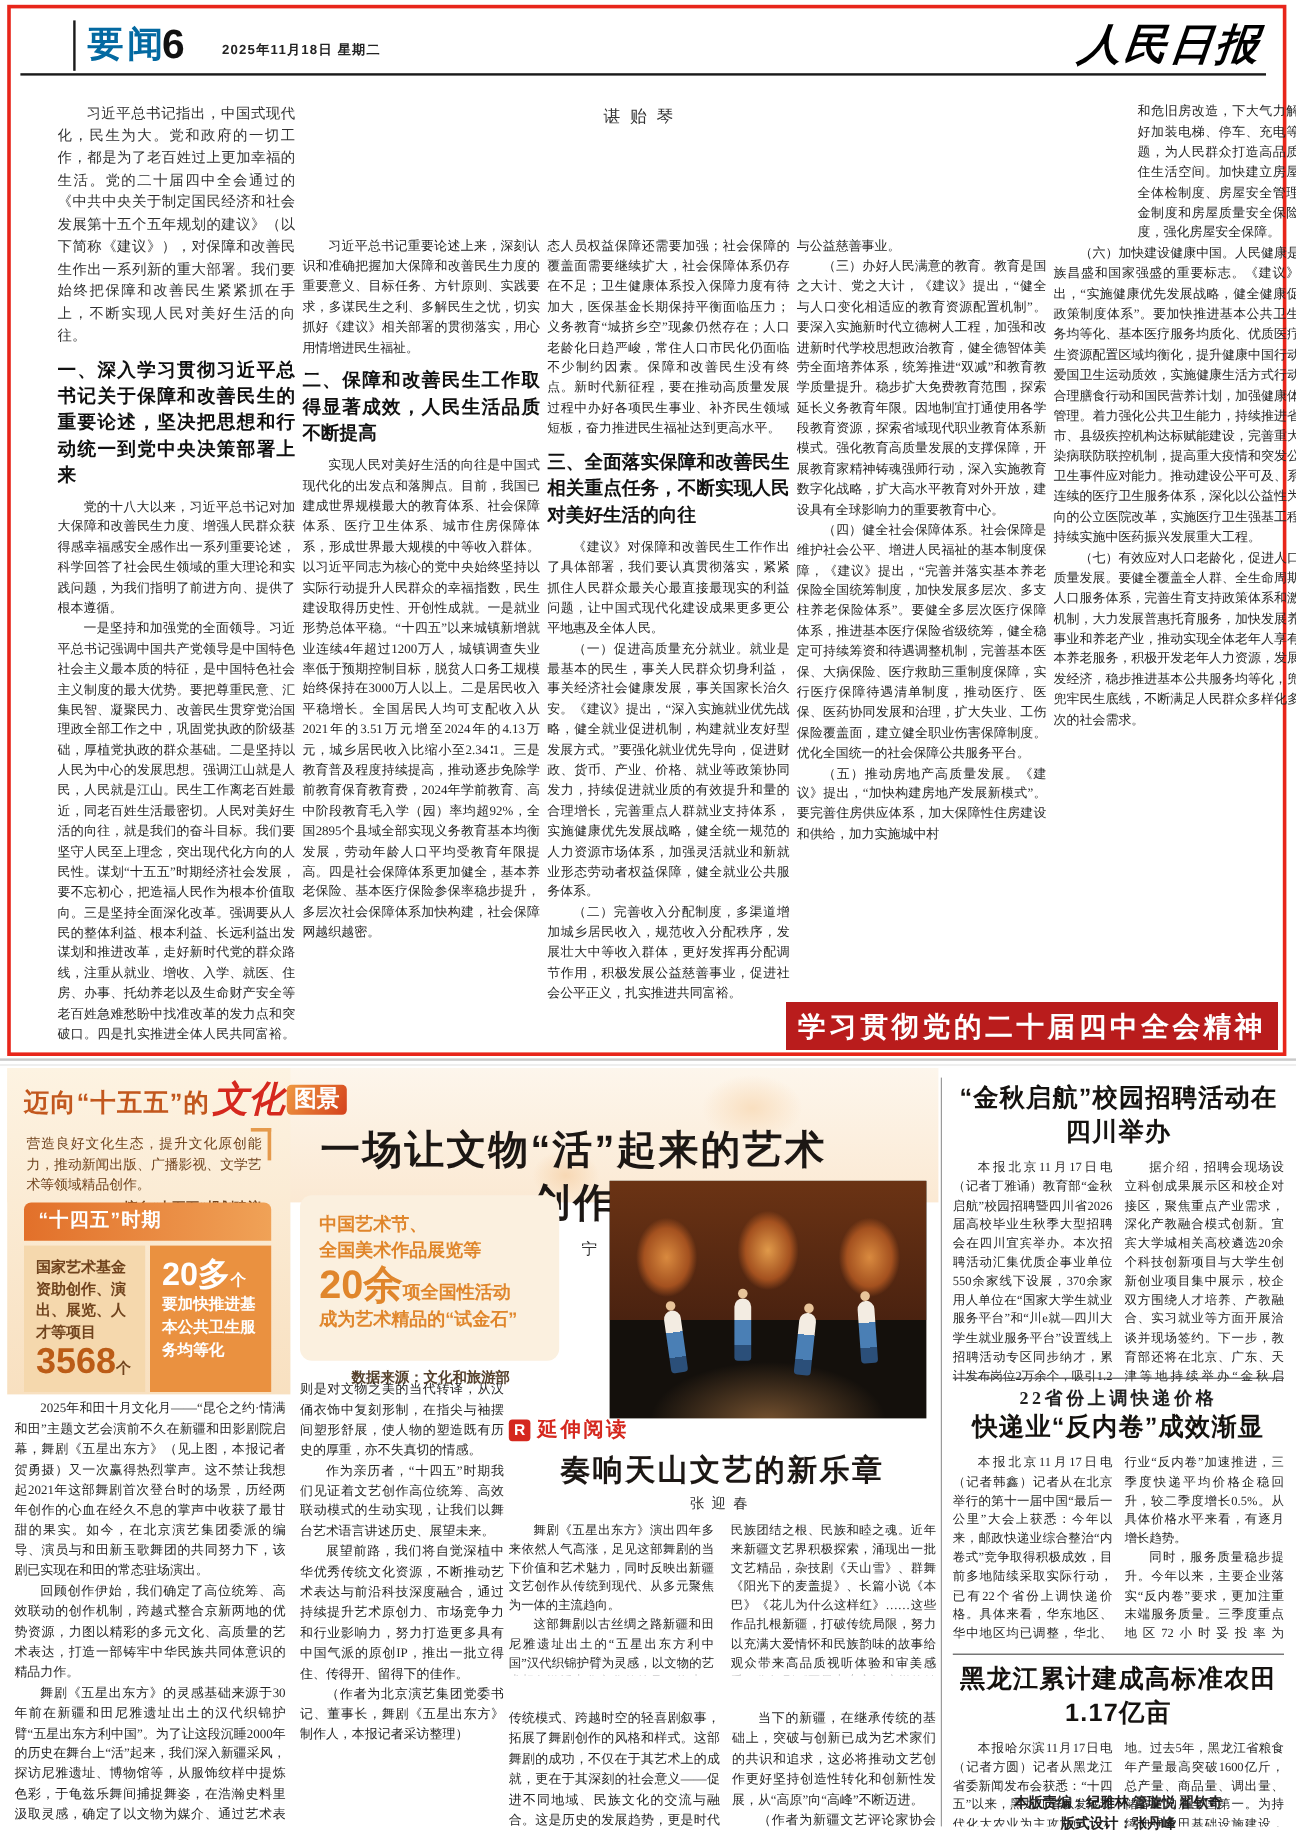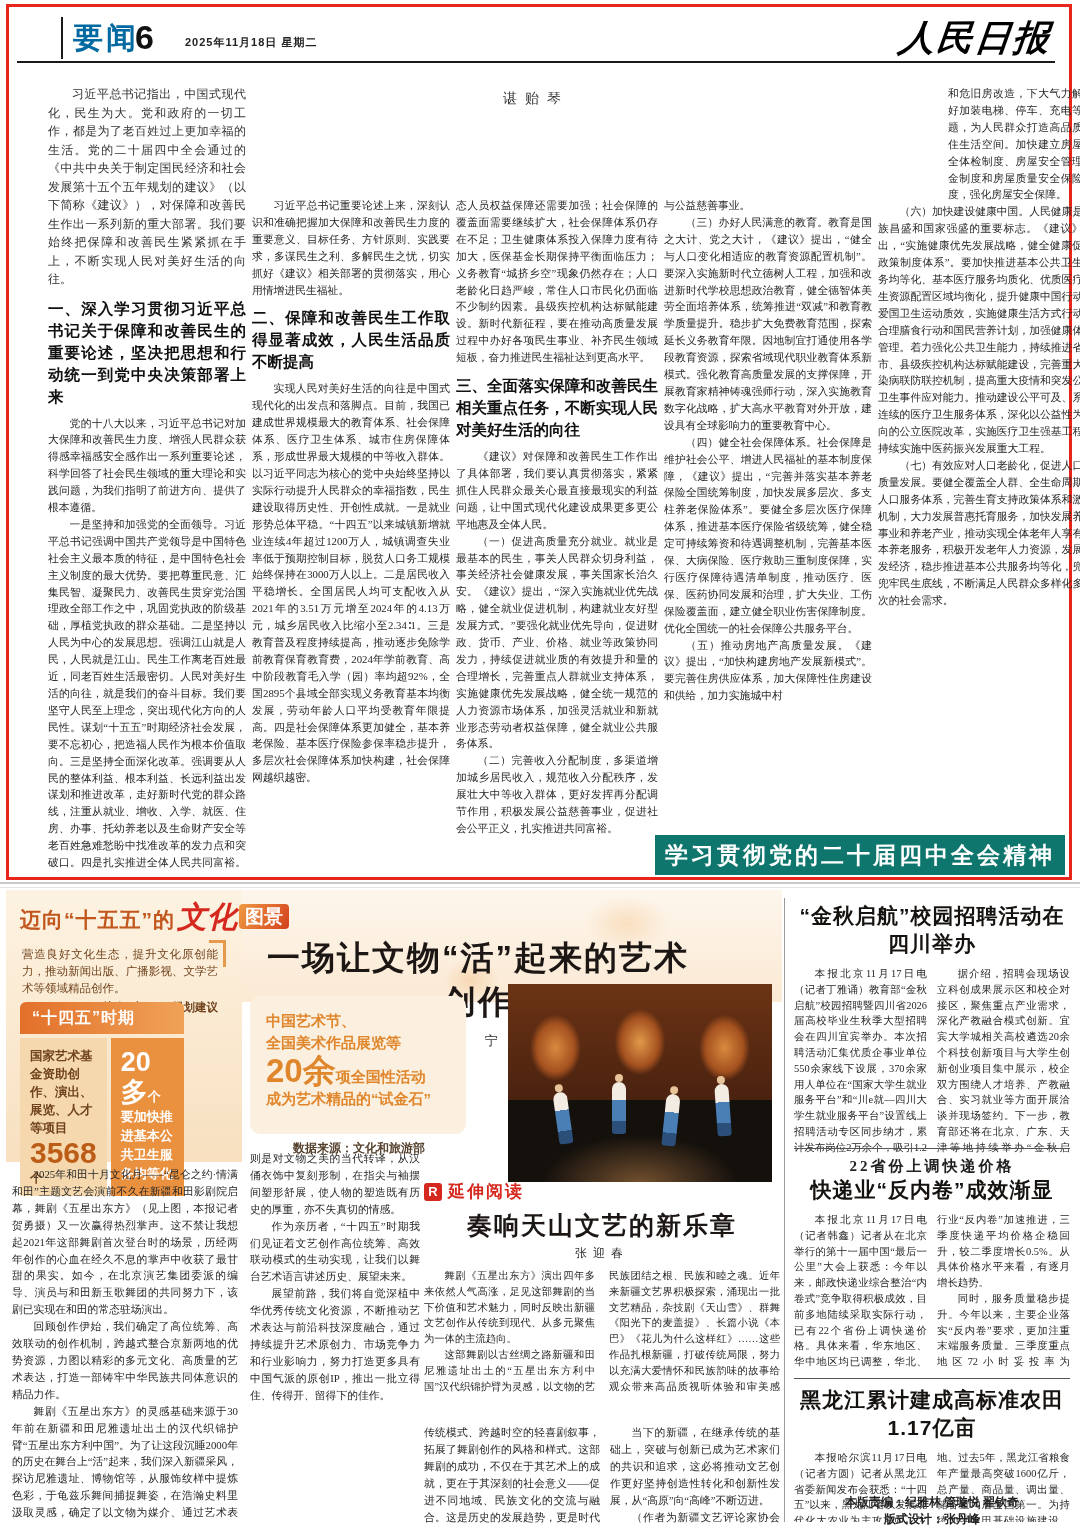--- a/index.html
+++ b/index.html
@@ -18,40 +18,40 @@
   .col{position:absolute;font:400 10.8px/16.9px "Liberation Serif",serif;text-align:justify;overflow:hidden;color:#262626;margin-left:31px;}
   .col .p{text-indent:2em;}
   .col .h{font:700 15.5px/22px "Liberation Sans",sans-serif;text-indent:0;margin:9px 0 7px;color:#111;}
   .col .lead{font:400 12px/18.5px "Liberation Serif",serif;color:#333;}
   #c1{left:8px;top:78px;width:198px;height:784px;}
   #c2{left:212px;top:190px;width:198px;height:672px;}
   #c3{left:416px;top:190px;width:202px;height:672px;}
   #c4{left:624px;top:190px;width:208px;height:634px;}
   #c5{left:838px;top:78px;width:216px;height:746px;}
   #c5 .ind{margin-left:70px;}
-  .banner{position:absolute;left:646px;top:828px;width:410px;height:40px;background:#0f766e;color:#fff;
+  .banner{position:absolute;left:646px;top:828px;width:410px;height:40px;background:#b91c1c;color:#fff;
           font:800 23px/40px "Liberation Sans",sans-serif;text-align:center;letter-spacing:3px;}
   .sep1{position:absolute;left:0;top:882px;width:1080px;height:2px;background:#c9c9c9;}
   .sep2{position:absolute;left:0;top:887px;width:1080px;height:1px;background:#e3e3e3;}
   
   .warmband{position:absolute;left:6px;top:890px;width:776px;height:112px;
      background:radial-gradient(60px 40px at 80% 30%,#f9dfc0 0%,transparent 70%),
                 radial-gradient(40px 30px at 60% 80%,#f7d8b4 0%,transparent 70%),
                 linear-gradient(180deg,#fdf6ec,#fbe9d3);}
   .sidepanel{position:absolute;left:6px;top:890px;width:236px;height:272px;
      background:linear-gradient(180deg,#fdf3e2,#f8e0c0);}
   .sp-title{position:absolute;left:14px;top:12px;white-space:nowrap;}
   .sp-title .t1{font:900 21px/30px "Liberation Sans",sans-serif;color:#c2571d;letter-spacing:1px;}
   .sp-title .t2{font:900 30px/30px "DejaVu Serif",serif;font-style:italic;color:#d5281e;padding:0 2px;}
   .sp-title .t3{font:900 19px/26px "Liberation Sans",sans-serif;color:#fff;background:linear-gradient(120deg,#ef9a43,#d4411c);
      padding:2px 6px;border-radius:4px;vertical-align:4px;}
   .sp-quote{position:absolute;left:16px;top:56px;width:196px;font:400 11.5px/17px "Liberation Serif",serif;color:#70431d;text-align:justify;}
   .sp-quote .attr{text-indent:0;text-align:right;font-weight:700;margin-top:2px;}
   .sp-quote .corner{position:absolute;right:-8px;top:-6px;width:14px;height:24px;border-top:3px solid #e59a4c;border-right:3px solid #e59a4c;}
-  .spbox{position:absolute;left:14px;top:112px;width:164px;}
+  .spbox{position:absolute;left:14px;top:112px;width:206px;}
   .spbox .bhead{background:linear-gradient(90deg,#e2702a,#f0a257);color:#fff;font:800 16px/32px "Liberation Sans",sans-serif;
      padding:0 12px;border-radius:6px 6px 0 0;letter-spacing:1px;}
   .spbox .cells{display:flex;gap:4px;margin-top:4px;align-items:stretch;}
   .cellL{background:#f5d8ad;flex:1;padding:9px 10px;color:#70431d;font:700 12.5px/18px "Liberation Sans",sans-serif;}
   .cellL .big{font:800 30px/32px "Liberation Sans",sans-serif;color:#bb5c17;}
   .cellL .un{font:700 12px;color:#70431d;}
   .cellR{background:#ea9140;flex:1;padding:9px 10px;color:#fff;font:700 13px/19px "Liberation Sans",sans-serif;}
   .cellR .big{font:800 27px/30px "Liberation Sans",sans-serif;}
   .feat-hl{position:absolute;left:252px;top:900px;width:452px;text-align:center;margin-top:36px;}
   .feat-hl h2{margin:0;font:900 33px/44px "Liberation Sans",sans-serif;letter-spacing:2px;color:#1c1714;}
@@ -134,21 +134,21 @@
 
     </div>
 
     <div class="col" id="c2">
       <div class="p">习近平总书记重要论述上来，深刻认识和准确把握加大保障和改善民生力度的重要意义、目标任务、方针原则、实践要求，多谋民生之利、多解民生之忧，切实抓好《建议》相关部署的贯彻落实，用心用情增进民生福祉。</div>
       <div class="h">二、保障和改善民生工作取得显著成效，人民生活品质不断提高</div>
       <div class="p">实现人民对美好生活的向往是中国式现代化的出发点和落脚点。目前，我国已建成世界规模最大的教育体系、社会保障体系、医疗卫生体系、城市住房保障体系，形成世界最大规模的中等收入群体。以习近平同志为核心的党中央始终坚持以实际行动提升人民群众的幸福指数，民生建设取得历史性、开创性成就。一是就业形势总体平稳。“十四五”以来城镇新增就业连续4年超过1200万人，城镇调查失业率低于预期控制目标，脱贫人口务工规模始终保持在3000万人以上。二是居民收入平稳增长。全国居民人均可支配收入从2021年的3.51万元增至2024年的4.13万元，城乡居民收入比缩小至2.34∶1。三是教育普及程度持续提高，推动逐步免除学前教育保育教育费，2024年学前教育、高中阶段教育毛入学（园）率均超92%，全国2895个县域全部实现义务教育基本均衡发展，劳动年龄人口平均受教育年限提高。四是社会保障体系更加健全，基本养老保险、基本医疗保险参保率稳步提升，多层次社会保障体系加快构建，社会保障网越织越密。</div>
     </div>
 
     <div class="col" id="c3">
-      <div>态人员权益保障还需要加强；社会保障的覆盖面需要继续扩大，社会保障体系仍存在不足；卫生健康体系投入保障力度有待加大，医保基金长期保持平衡面临压力；义务教育“城挤乡空”现象仍然存在；人口老龄化日趋严峻，常住人口市民化仍面临不少制约因素。县级疾控机构达标赋能建设。新时代新征程，要在推动高质量发展过程中办好各项民生事业、补齐民生领域短板，奋力推进民生福祉达到更高水平。</div>
+      <div>态人员权益保障还需要加强；社会保障的覆盖面需要继续扩大，社会保障体系仍存在不足；卫生健康体系投入保障力度有待加大，医保基金长期保持平衡面临压力；义务教育“城挤乡空”现象仍然存在；人口老龄化日趋严峻，常住人口市民化仍面临不少制约因素。保障和改善民生没有终点。新时代新征程，要在推动高质量发展过程中办好各项民生事业、补齐民生领域短板，奋力推进民生福祉达到更高水平。</div>
       <div class="h">三、全面落实保障和改善民生相关重点任务，不断实现人民对美好生活的向往</div>
       <div class="p">《建议》对保障和改善民生工作作出了具体部署，我们要认真贯彻落实，紧紧抓住人民群众最关心最直接最现实的利益问题，让中国式现代化建设成果更多更公平地惠及全体人民。</div>
       <div class="p">（一）促进高质量充分就业。就业是最基本的民生，事关人民群众切身利益，事关经济社会健康发展，事关国家长治久安。《建议》提出，“深入实施就业优先战略，健全就业促进机制，构建就业友好型发展方式。”要强化就业优先导向，促进财政、货币、产业、价格、就业等政策协同发力，持续促进就业质的有效提升和量的合理增长，完善重点人群就业支持体系，实施健康优先发展战略，健全统一规范的人力资源市场体系，加强灵活就业和新就业形态劳动者权益保障，健全就业公共服务体系。</div>
       <div class="p">（二）完善收入分配制度，多渠道增加城乡居民收入，规范收入分配秩序，发展壮大中等收入群体，更好发挥再分配调节作用，积极发展公益慈善事业，促进社会公平正义，扎实推进共同富裕。</div>
     </div>
 
     <div class="col" id="c4">
       <div>与公益慈善事业。</div>
       <div class="p">（三）办好人民满意的教育。教育是国之大计、党之大计，《建议》提出，“健全与人口变化相适应的教育资源配置机制”。要深入实施新时代立德树人工程，加强和改进新时代学校思想政治教育，健全德智体美劳全面培养体系，统筹推进“双减”和教育教学质量提升。稳步扩大免费教育范围，探索延长义务教育年限。因地制宜打通使用各学段教育资源，探索省域现代职业教育体系新模式。强化教育高质量发展的支撑保障，开展教育家精神铸魂强师行动，深入实施教育数字化战略，扩大高水平教育对外开放，建设具有全球影响力的重要教育中心。</div>
       <div class="p">（四）健全社会保障体系。社会保障是维护社会公平、增进人民福祉的基本制度保障，《建议》提出，“完善并落实基本养老保险全国统筹制度，加快发展多层次、多支柱养老保险体系”。要健全多层次医疗保障体系，推进基本医疗保险省级统筹，健全稳定可持续筹资和待遇调整机制，完善基本医保、大病保险、医疗救助三重制度保障，实行医疗保障待遇清单制度，推动医疗、医保、医药协同发展和治理，扩大失业、工伤保险覆盖面，建立健全职业伤害保障制度。优化全国统一的社会保障公共服务平台。</div>
@@ -219,20 +219,21 @@
     <div class="p">2025年和田十月文化月——“昆仑之约·情满和田”主题文艺会演前不久在新疆和田影剧院启幕，舞剧《五星出东方》（见上图，本报记者贺勇摄）又一次赢得热烈掌声。这不禁让我想起2021年这部舞剧首次登台时的场景，历经两年创作的心血在经久不息的掌声中收获了最甘甜的果实。如今，在北京演艺集团委派的编导、演员与和田新玉歌舞团的共同努力下，该剧已实现在和田的常态驻场演出。</div>
     <div class="p">回顾创作伊始，我们确定了高位统筹、高效联动的创作机制，跨越式整合京新两地的优势资源，力图以精彩的多元文化、高质量的艺术表达，打造一部铸牢中华民族共同体意识的精品力作。</div>
     <div class="p">舞剧《五星出东方》的灵感基础来源于30年前在新疆和田尼雅遗址出土的汉代织锦护臂“五星出东方利中国”。为了让这段沉睡2000年的历史在舞台上“活”起来，我们深入新疆采风，探访尼雅遗址、博物馆等，从服饰纹样中提炼色彩，于龟兹乐舞间捕捉舞姿，在浩瀚史料里汲取灵感，确定了以文物为媒介、通过艺术表达铸牢中华民族共同体意识的创作方向，由此折射民族交融的壮阔图景。</div>
 
   </div>
 
   <div class="mcol" id="mb">
     <div>则是对文物之美的当代转译，从汉俑衣饰中复刻形制，在指尖与袖摆间塑形舒展，使人物的塑造既有历史的厚重，亦不失真切的情感。</div>
     <div class="p">作为亲历者，“十四五”时期我们见证着文艺创作高位统筹、高效联动模式的生动实现，让我们以舞台艺术语言讲述历史、展望未来。</div>
     <div class="p">展望前路，我们将自觉深植中华优秀传统文化资源，不断推动艺术表达与前沿科技深度融合，通过持续提升艺术原创力、市场竞争力和行业影响力，努力打造更多具有中国气派的原创IP，推出一批立得住、传得开、留得下的佳作。</div>
+    <div class="p">（作者为北京演艺集团党委书记、董事长，舞剧《五星出东方》制作人，本报记者采访整理）</div>
   </div>
 
   <div class="extbox">
     <div class="extlabel">
       <div class="ricon">R</div>
       <span>延伸阅读</span>
     </div>
     <h3>奏响天山文艺的新乐章</h3>
     <div class="au">张迎春</div>
     <div class="extcols">

